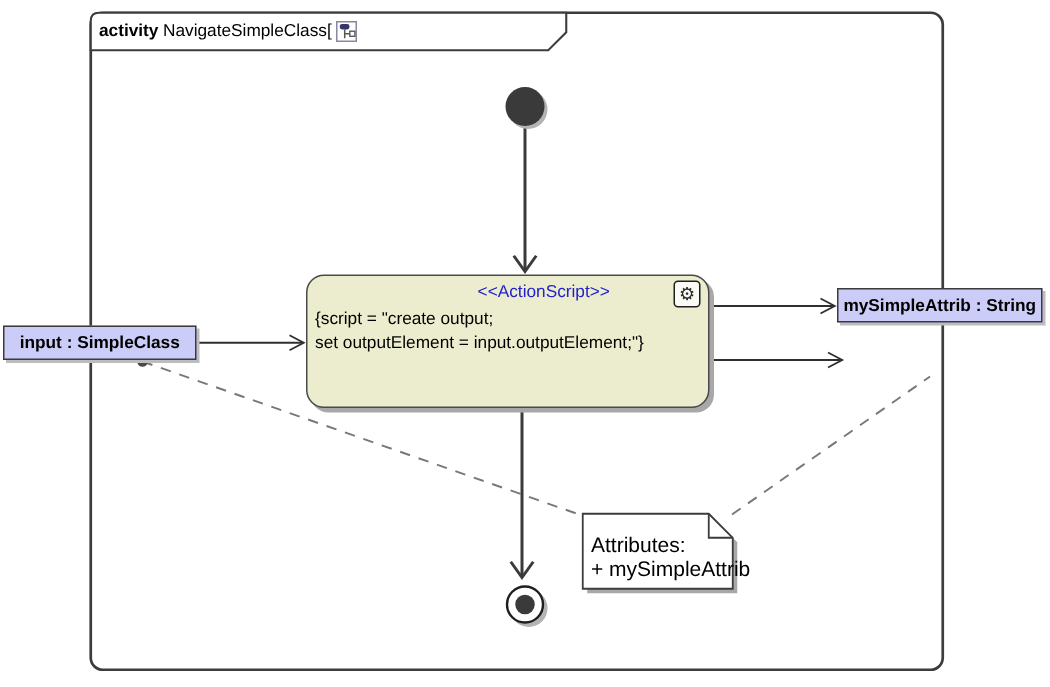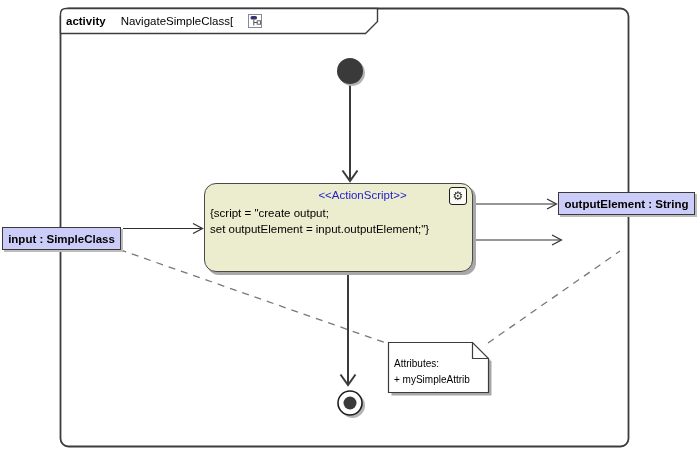--- a/index.html
+++ b/index.html
@@ -4,21 +4,21 @@
 <style>
   html,body{margin:0;padding:0;background:#fff;}
   #canvas{
     position:relative;width:700px;height:458px;background:#fff;overflow:hidden;
     font-family:"Liberation Sans","DejaVu Sans",sans-serif;color:#000;
   }
   #diagram-svg{position:absolute;left:0;top:0;}
   .overlay{position:absolute;box-sizing:border-box;}
   
   #tab-label{
-    left:66px;top:12px;height:18px;display:flex;align-items:center;gap:15px;
+    left:66px;top:12px;height:18px;display:flex;align-items:center;gap:3px;
     font-size:11.5px;white-space:nowrap;
   }
   #tab-label .kw{font-weight:bold;}
   
   #action-node{
     left:204px;top:183px;width:269px;height:89px;
     background:#ECECCE;border:1.4px solid #4A4A4A;border-radius:12px;
     box-shadow:3px 3px 0 #A8A8A8;font-size:11.5px;
   }
   #action-node .stereo{color:#2222CC;text-align:center;margin-top:4px;line-height:14px;margin-left:48px;}
@@ -30,25 +30,25 @@
     display:flex;align-items:center;justify-content:center;
     font-size:12px;line-height:12px;color:#2B2B2B;
   }
   
   .pin{
     background:#CCCCF8;border:1.2px solid #3A3A3A;
     box-shadow:2px 2px 0 #BDBDBD;
     display:flex;align-items:center;justify-content:center;
     font-weight:bold;font-size:11.5px;white-space:nowrap;
   }
-  #pin-input{left:2px;top:227px;width:119px;height:23px;}
+  #pin-input{left:2px;top:217px;width:129px;height:23px;}
   #pin-output-element{left:558px;top:192px;width:137px;height:23px;}
   #pin-output{left:563px;top:228px;width:132px;height:24px;}
   
-  #note-text{left:394px;top:356px;font-size:10px;line-height:15.5px;white-space:nowrap;}
+  #note-text{left:394px;top:356px;font-size:14px;line-height:15.5px;white-space:nowrap;}
 </style>
 </head>
 <body>
 
 <div id="canvas">
 
   <svg id="diagram-svg" width="700" height="458" viewBox="0 0 700 458">
 
     <rect x="60.5" y="8.5" width="568" height="438" rx="8" ry="8" fill="#FFFFFF" stroke="#3C3C3C" stroke-width="1.8"></rect>
 
@@ -121,21 +121,21 @@
     <div class="script">
       <div>{script = "create output;</div>
       <div>set outputElement = input.outputElement;"}</div>
     </div>
   </div>
 
   <div id="pin-input" class="pin overlay">
     <span>input : SimpleClass</span>
   </div>
   <div id="pin-output-element" class="pin overlay">
-    <span>outputElement : String</span>
+    <span>mySimpleAttrib : String</span>
   </div>
 
   <div id="note-text" class="overlay">
     <div>Attributes:</div>
     <div>+ mySimpleAttrib</div>
   </div>
 
 </div>
 
 </body></html>

